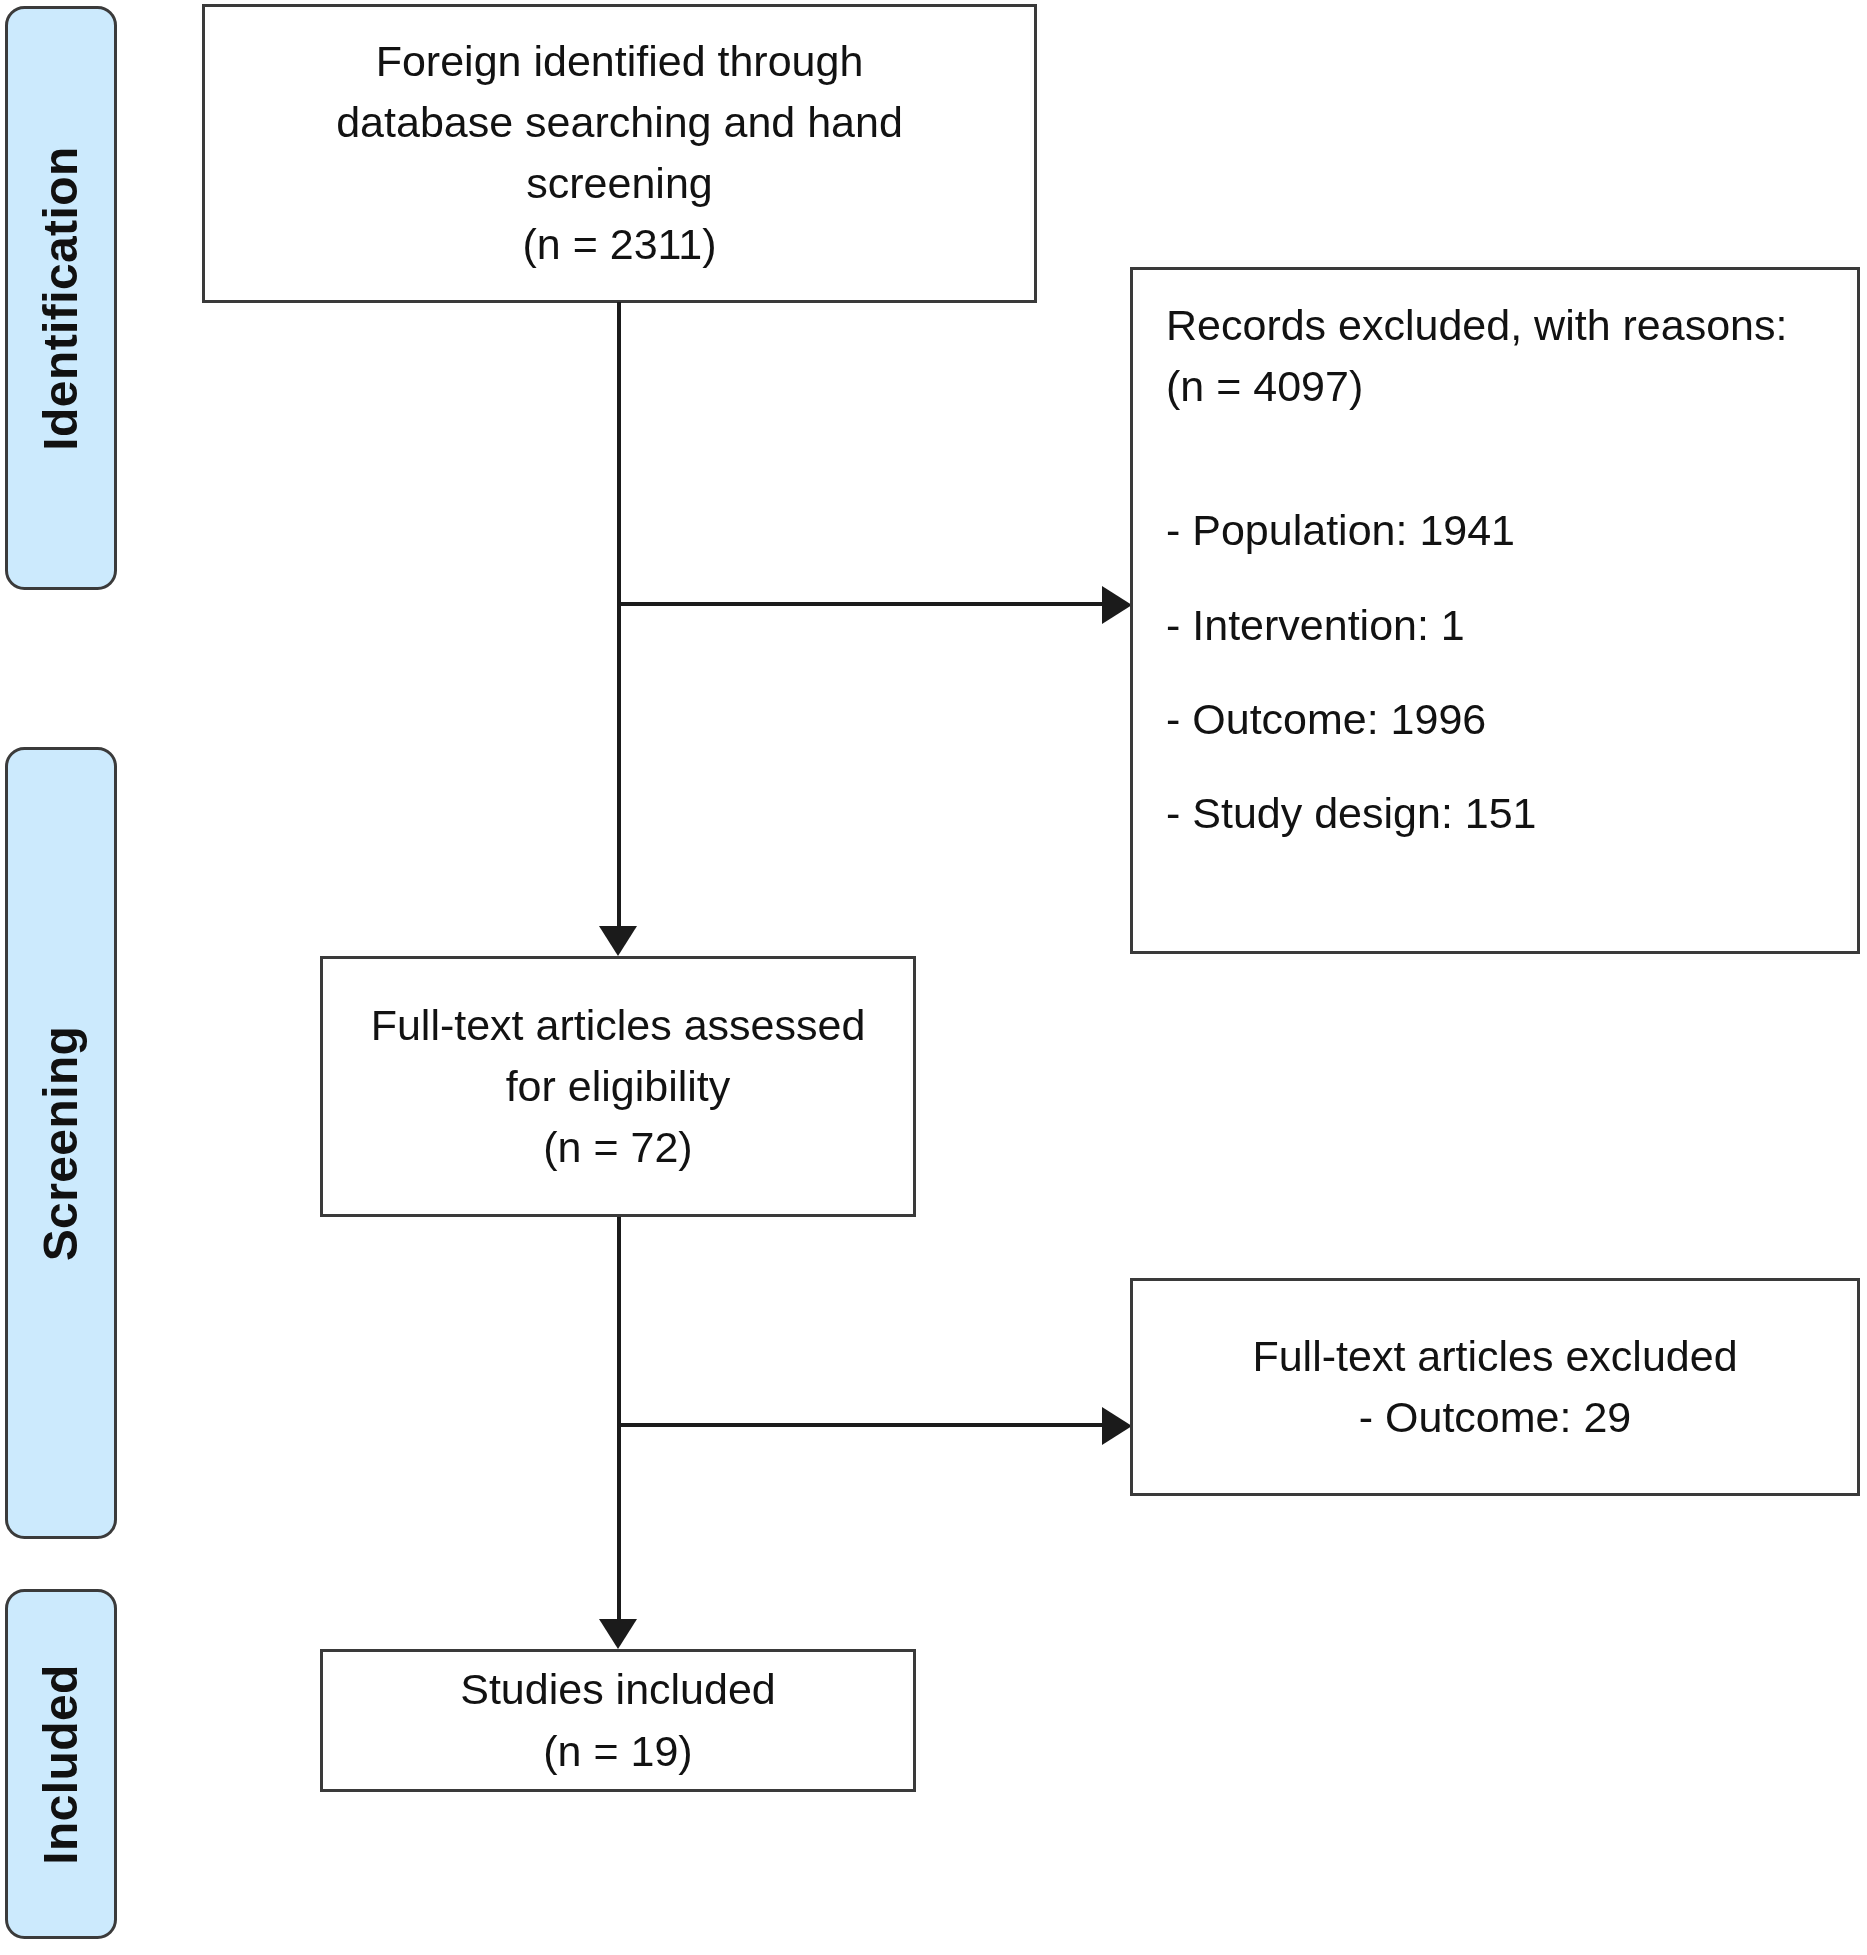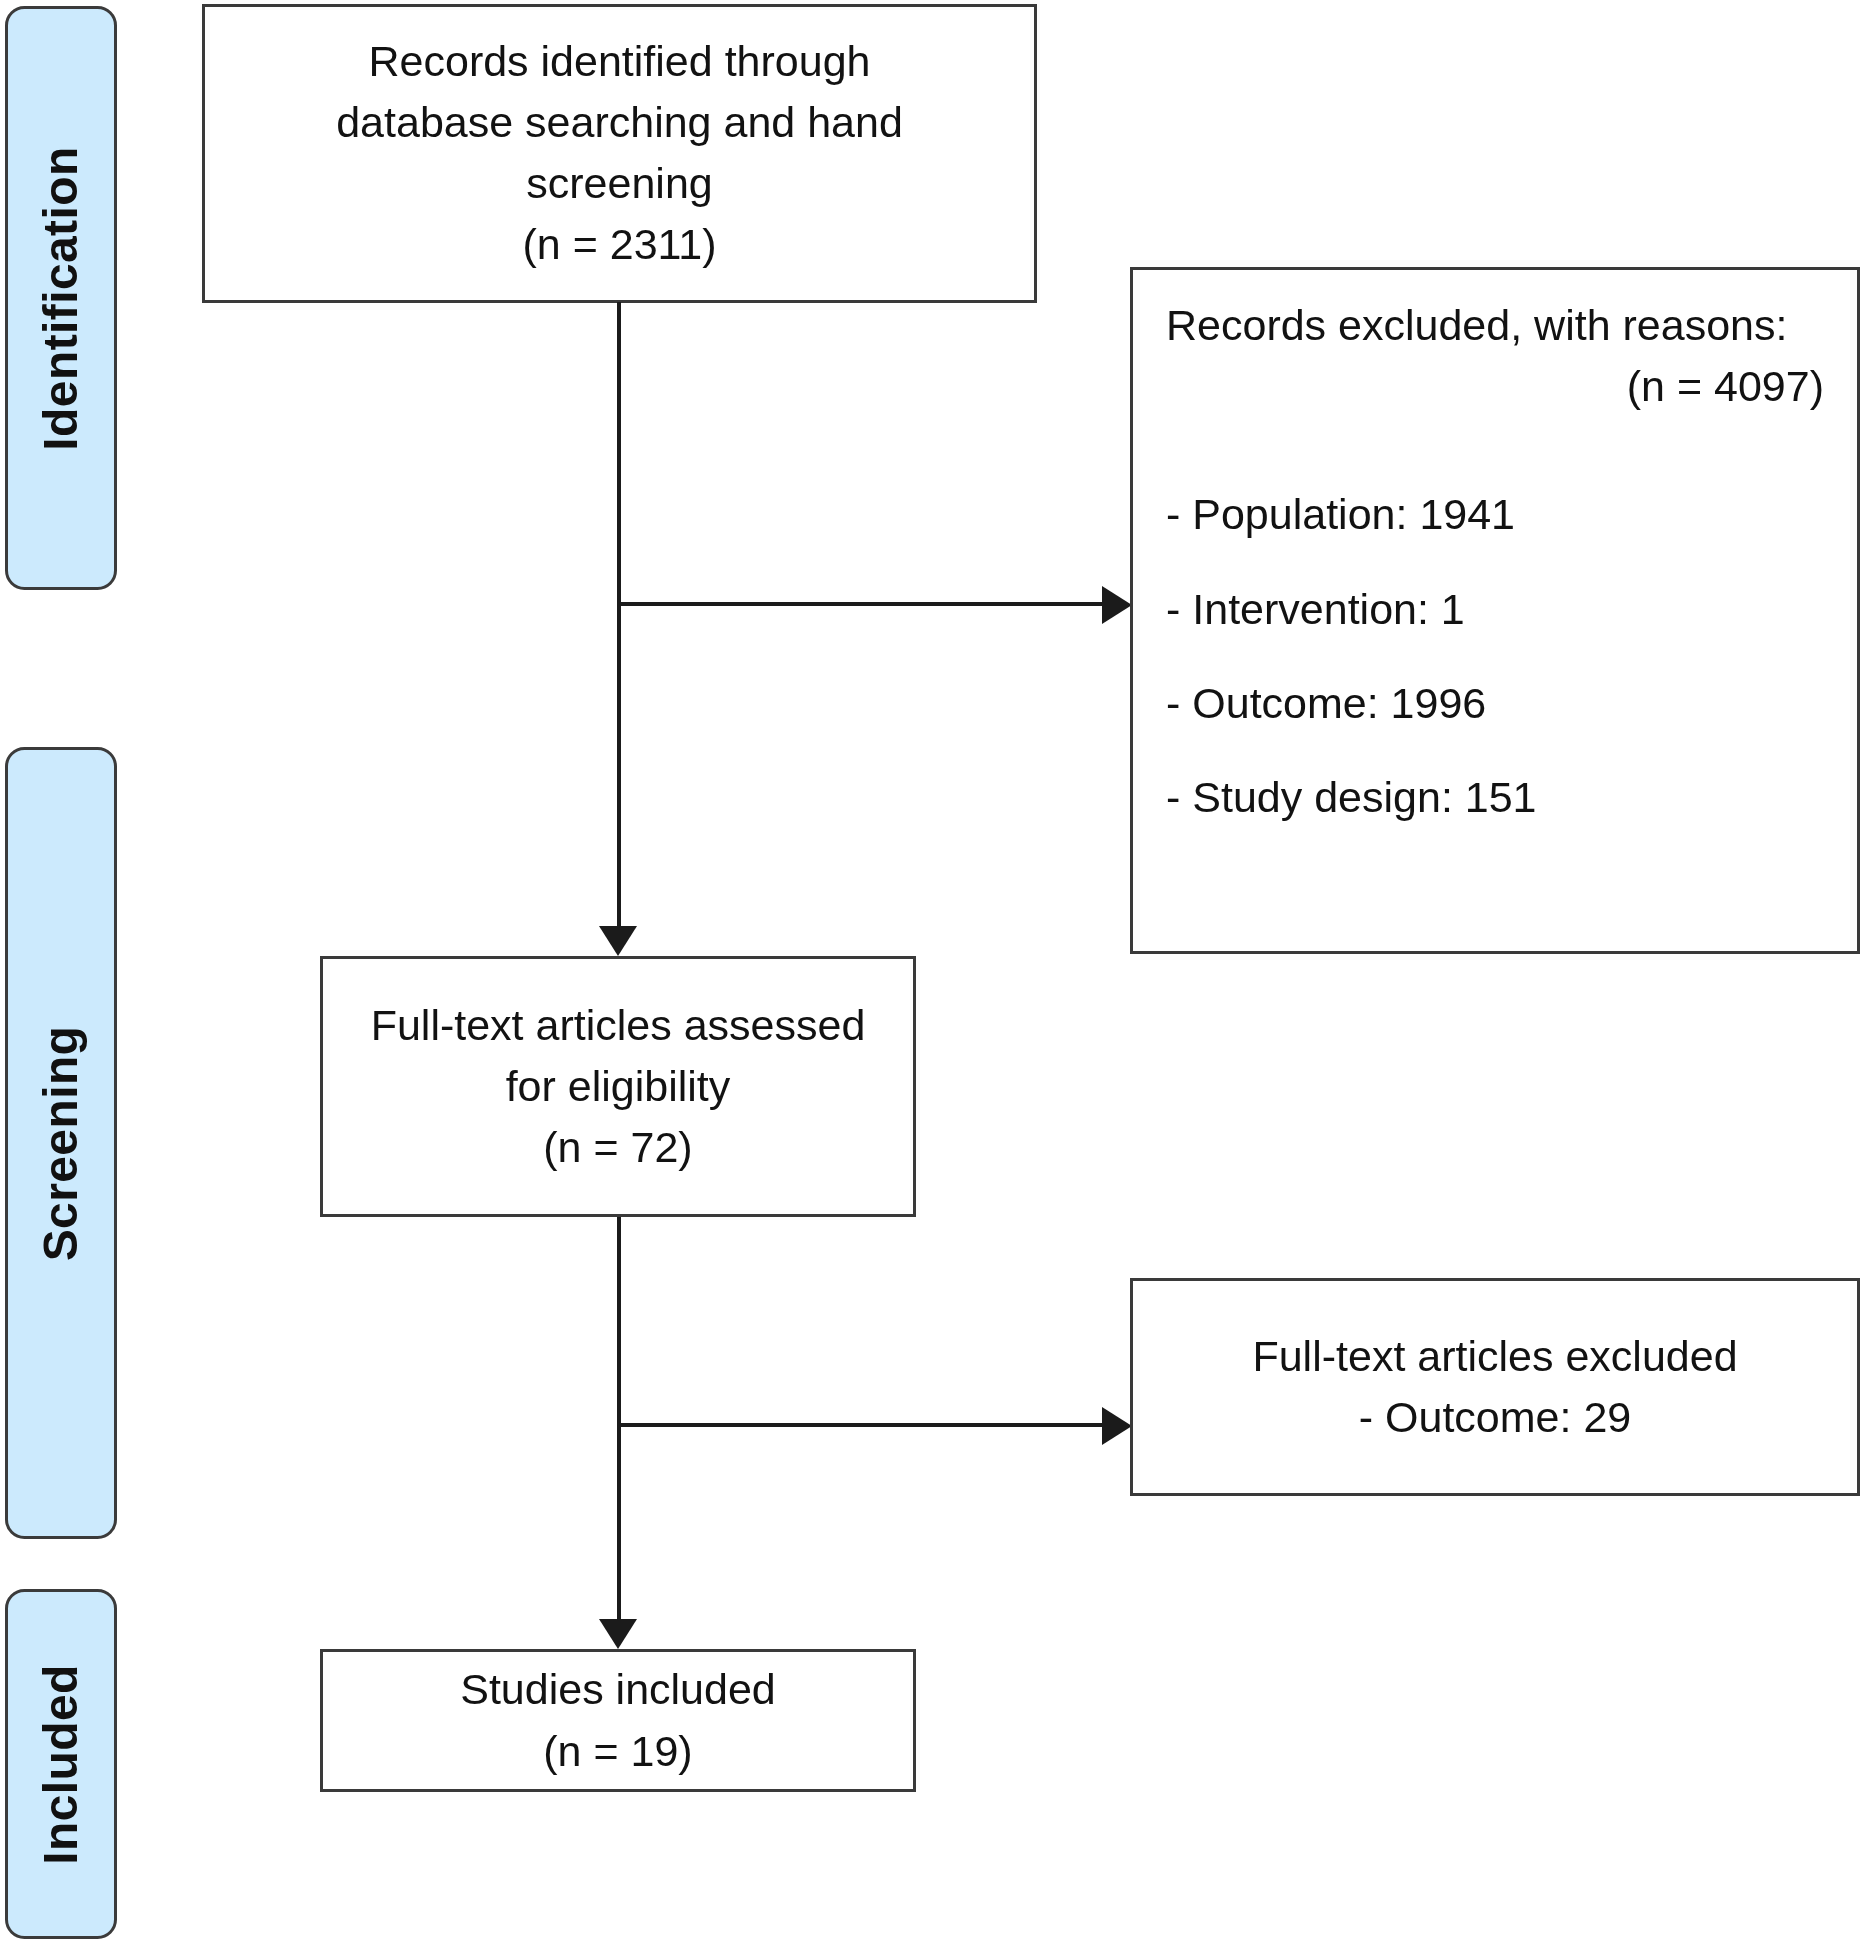--- a/index.html
+++ b/index.html
@@ -64,23 +64,23 @@
   .box.listbox {
     justify-content: flex-start;
     align-items: stretch;
     padding: 25.4px 33px 25.4px 33px;
   }
   .listbox .hdr {
     text-align: left;
     white-space: nowrap;
   }
   .listbox .sub {
-    text-align: right;
+    text-align: left;
     white-space: nowrap;
-    margin-bottom: 34px;
+    margin-bottom: 50px;
   }
   .listbox .reason {
     text-align: left;
     white-space: nowrap;
     margin-top: 33px;
   }
 
   
   .vline {
     position: absolute;
@@ -120,21 +120,21 @@
 
   <div class="stage" style="left:4.5px; top:747px; width:112px; height:792px;">
     <span class="stage-label">Screening</span>
   </div>
 
   <div class="stage" style="left:4.5px; top:1589px; width:112px; height:350px;">
     <span class="stage-label">Included</span>
   </div>
 
   <div class="box" style="left:202px; top:3.7px; width:835px; height:299px;">
-    <span class="ln">Records identified through</span>
+    <span class="ln">Foreign identified through</span>
     <span class="ln">database searching and hand</span>
     <span class="ln">screening</span>
     <span class="ln">(n = 2311)</span>
   </div>
 
   <div class="vline" style="left:617px; top:302px; height:624px;"></div>
   <div class="arrow-down" style="left:599px; top:926px;"></div>
 
   <div class="hline" style="left:617px; top:602px; width:485px;"></div>
   <div class="arrow-right" style="left:1102px; top:586px;"></div>

